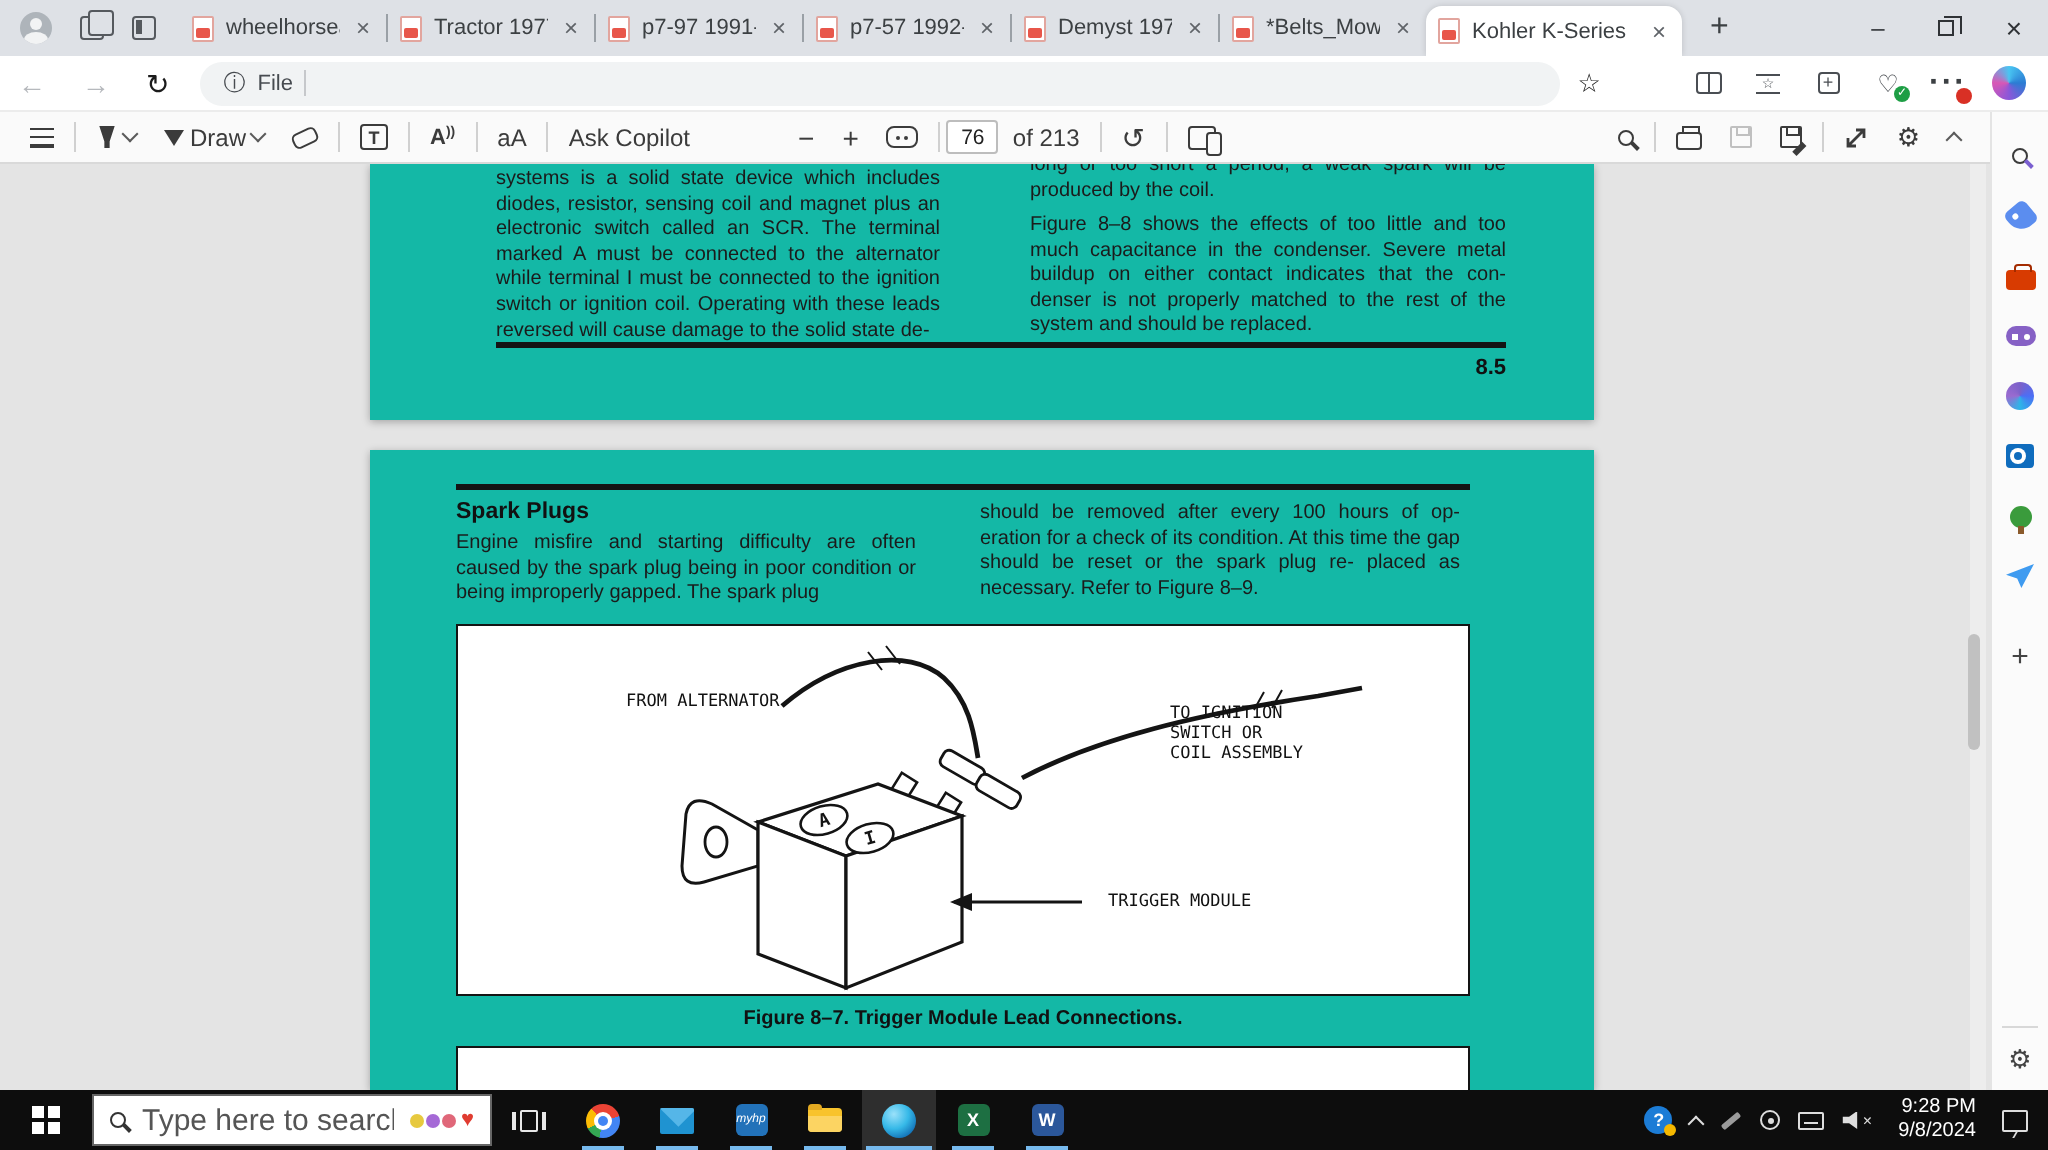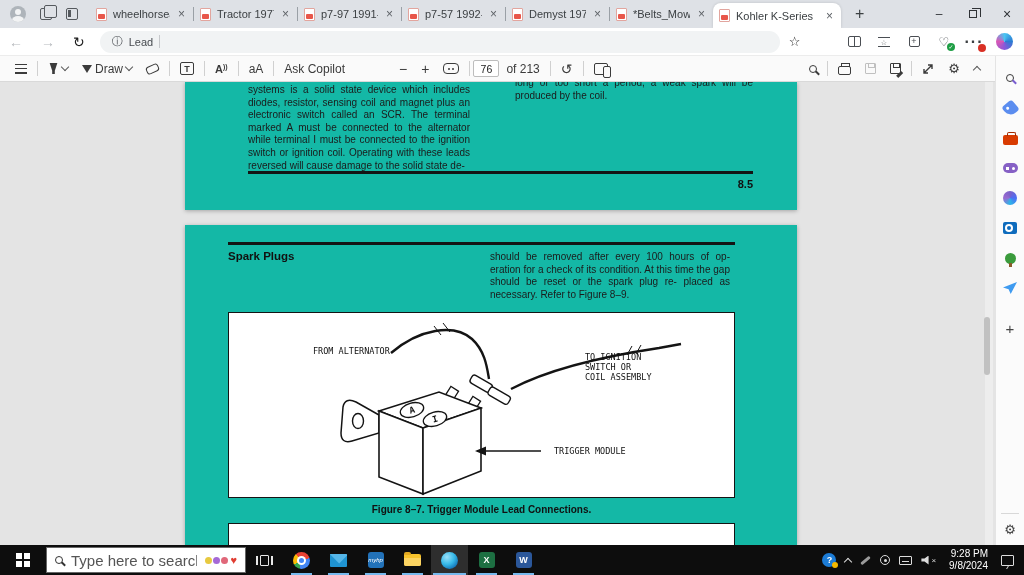--- a/index.html
+++ b/index.html
@@ -225,21 +225,21 @@
         </div>
     </div>
   </div>
 
   <div class="addressbar">
     <span class="nav-ic dis">←</span>
     <span class="nav-ic dis">→</span>
     <span class="nav-ic">↻</span>
     <div class="urlpill">
       <span>ⓘ</span>
-      <span>Lead</span>
+      <span>File</span>
       <span class="pill-div"></span>
     </div>
     <span class="nav-ic" style="font-size:13px;">☆</span>
     <div class="abar-right">
       <div class="abtn">
           <span class="split-ic"></span>
         </div>
       <div class="abtn">
           <span class="coll-ic">☆</span>
         </div>
@@ -349,27 +349,29 @@
           <span class="chev up"></span>
         </div>
     </div>
   </div>
 
   <div class="content">
 
     <div class="page page1">
       <div class="doc col-l" style="top:2px;">systems is a solid state device which includes diodes, resistor, sensing coil and magnet plus an electronic switch called an SCR. The terminal marked A must be connected to the alternator while terminal I must be connected to the ignition switch or ignition coil. Operating with these leads reversed will cause damage to the solid state de-</div>
       <div class="doc col-r" style="top:-5px;">long or too short a period, a weak spark will be produced by the coil.</div>
+      <div class="doc col-r" style="top:25px;">Figure 8–8 shows the effects of too little and too much capacitance in the condenser. Severe metal buildup on either contact indicates that the con- denser is not properly matched to the rest of the system and should be replaced.</div>
       <div class="hrule" style="left:63px; top:89px; width:505px;"></div>
       <div class="p1-num">8.5</div>
     </div>
 
     <div class="page page2">
       <div class="hrule" style="left:43px; top:17px; width:507px;"></div>
       <div class="p2-head">Spark Plugs</div>
+      <div class="doc" style="position:absolute; left:43px; top:41px; width:230px;">Engine misfire and starting difficulty are often caused by the spark plug being in poor condition or being improperly gapped. The spark plug</div>
       <div class="doc" style="position:absolute; left:305px; top:26px; width:240px;">should be removed after every 100 hours of op- eration for a check of its condition. At this time the gap should be reset or the spark plug re- placed as necessary. Refer to Figure 8–9.</div>
 
       <div class="figbox">
         <svg width="507" height="186" viewBox="0 0 507 186">
 
           <path d="M162,40 C190,16 225,10 243,26 C256,38 258,54 260,66" fill="none" stroke="#141414" stroke-width="2.4"></path>
           <path d="M205,13 l7,9 M214,10 l7,9" stroke="#141414" stroke-width="1"></path>
 
           <path d="M282,76 C320,56 370,44 430,35 L452,31" fill="none" stroke="#141414" stroke-width="2.4"></path>
           <path d="M398,42 l5,-9 M407,41 l5,-9" stroke="#141414" stroke-width="1"></path>

